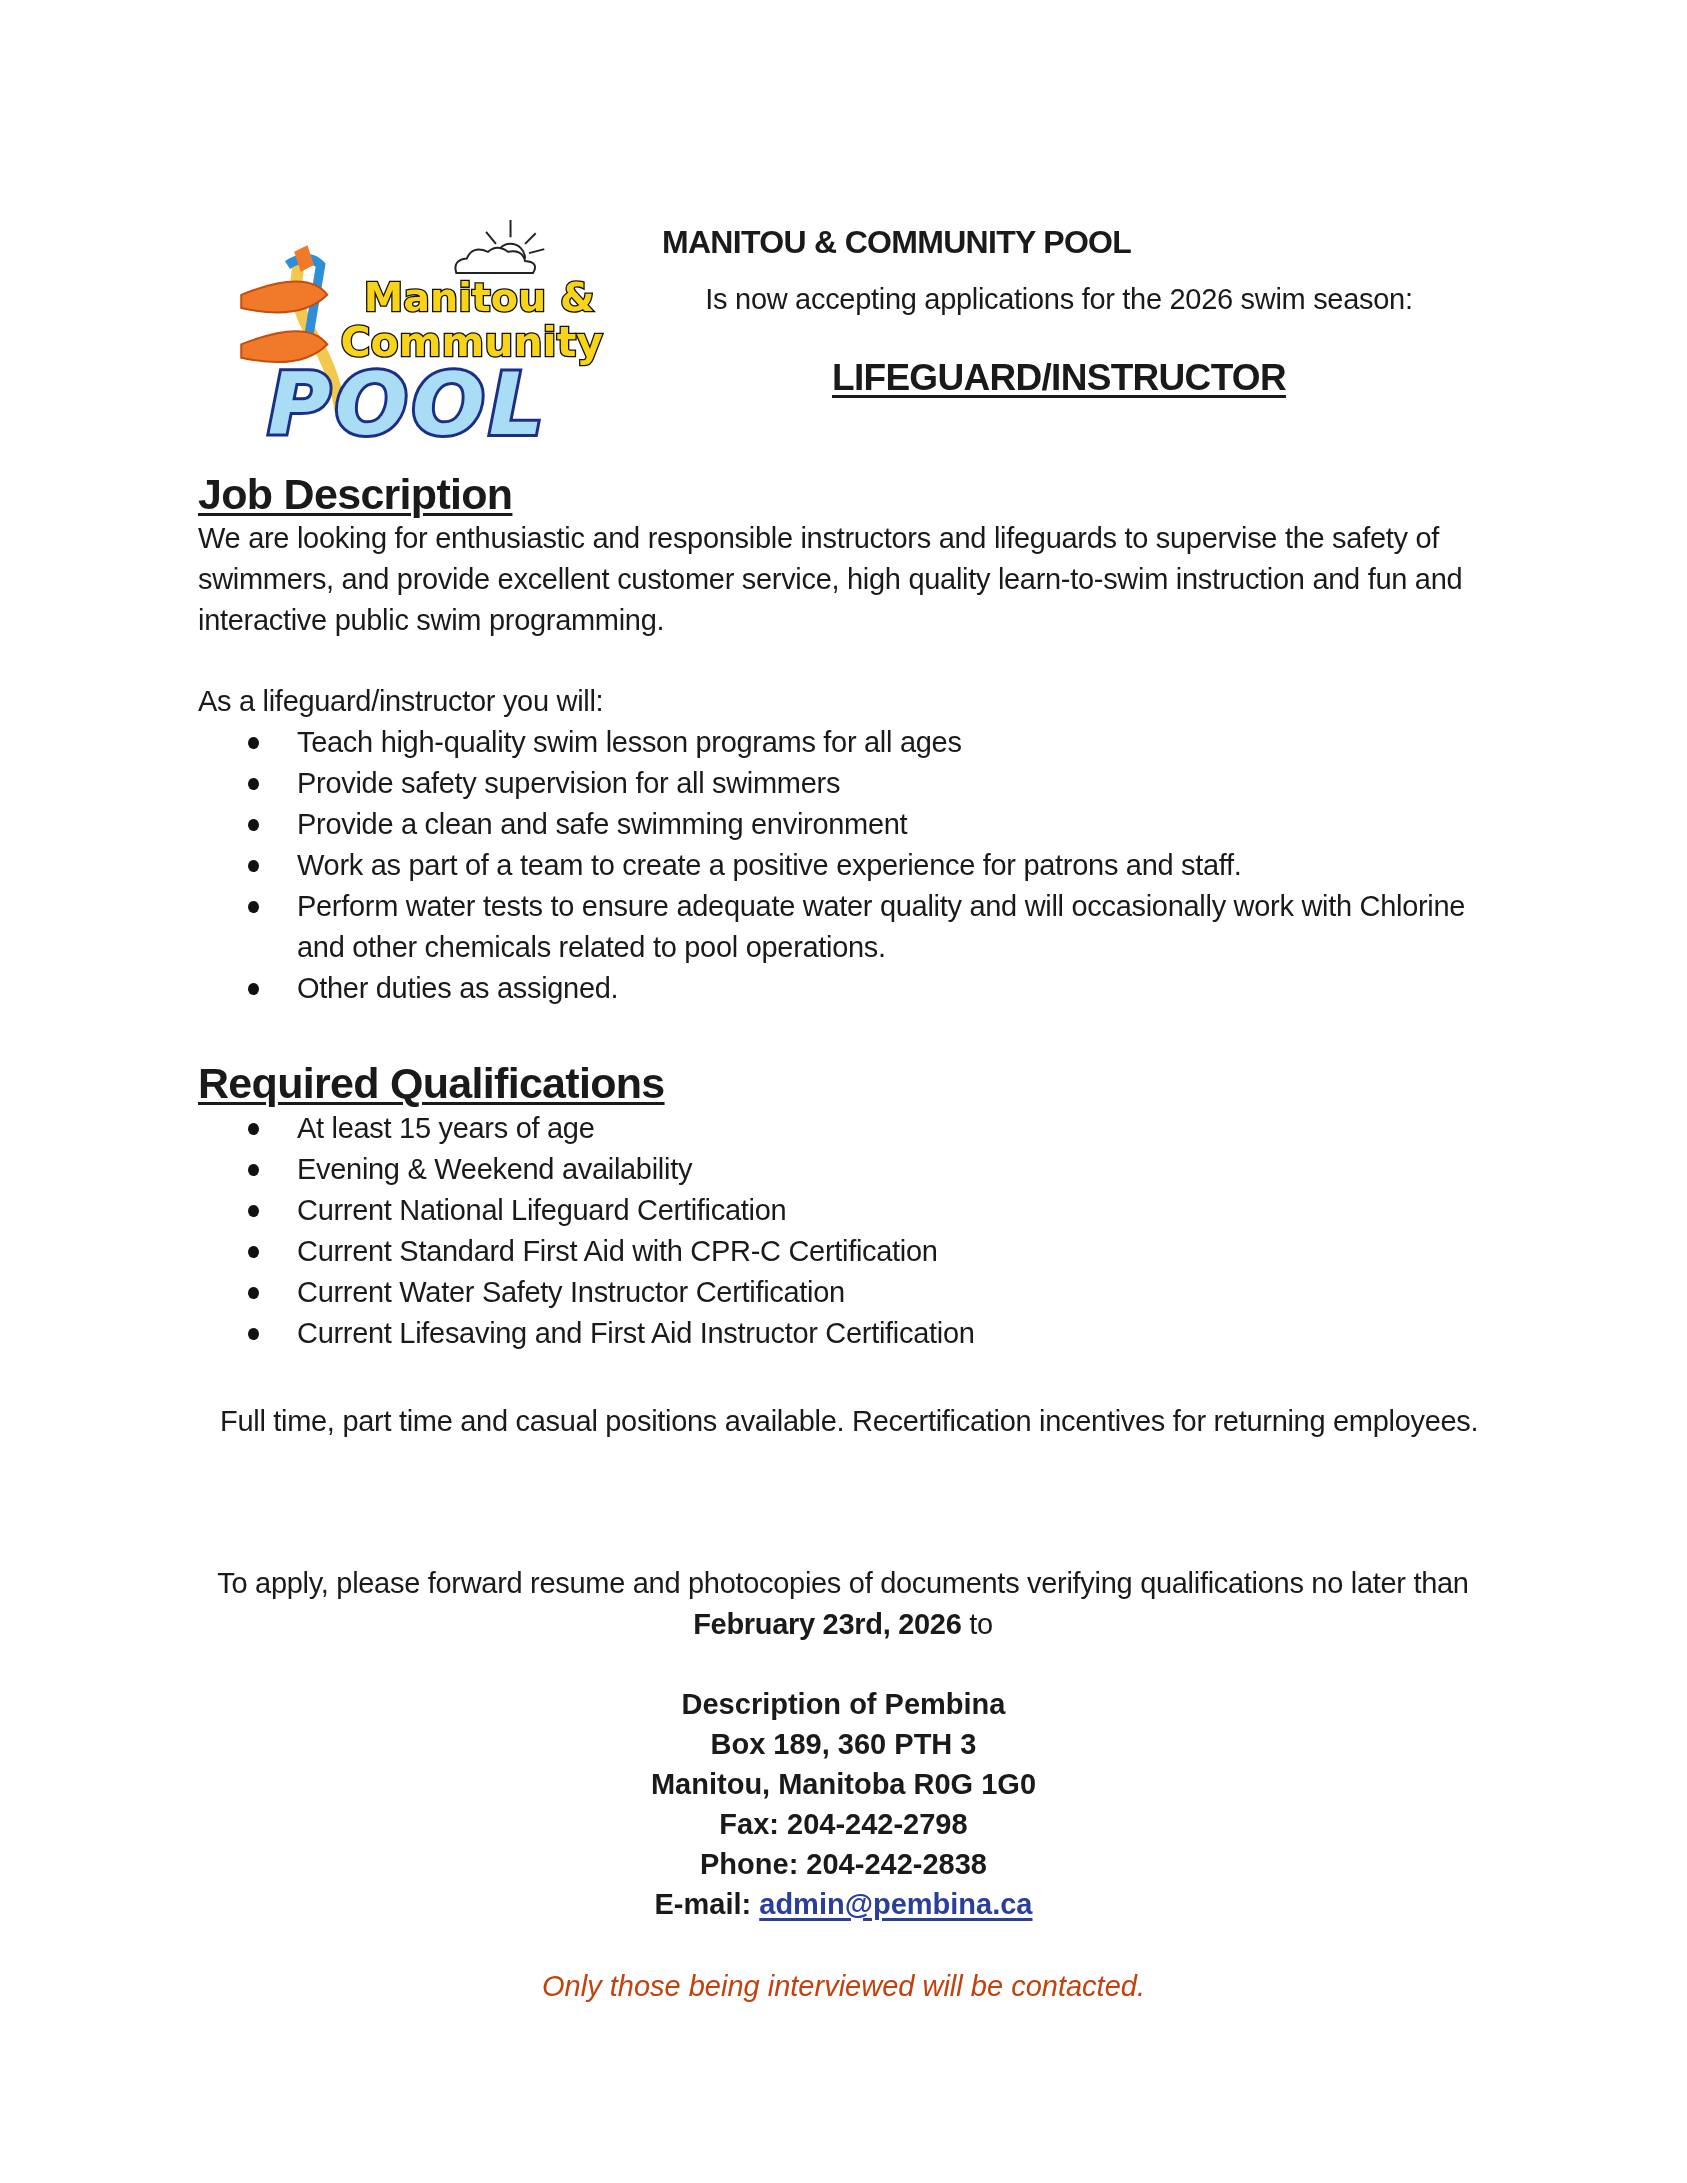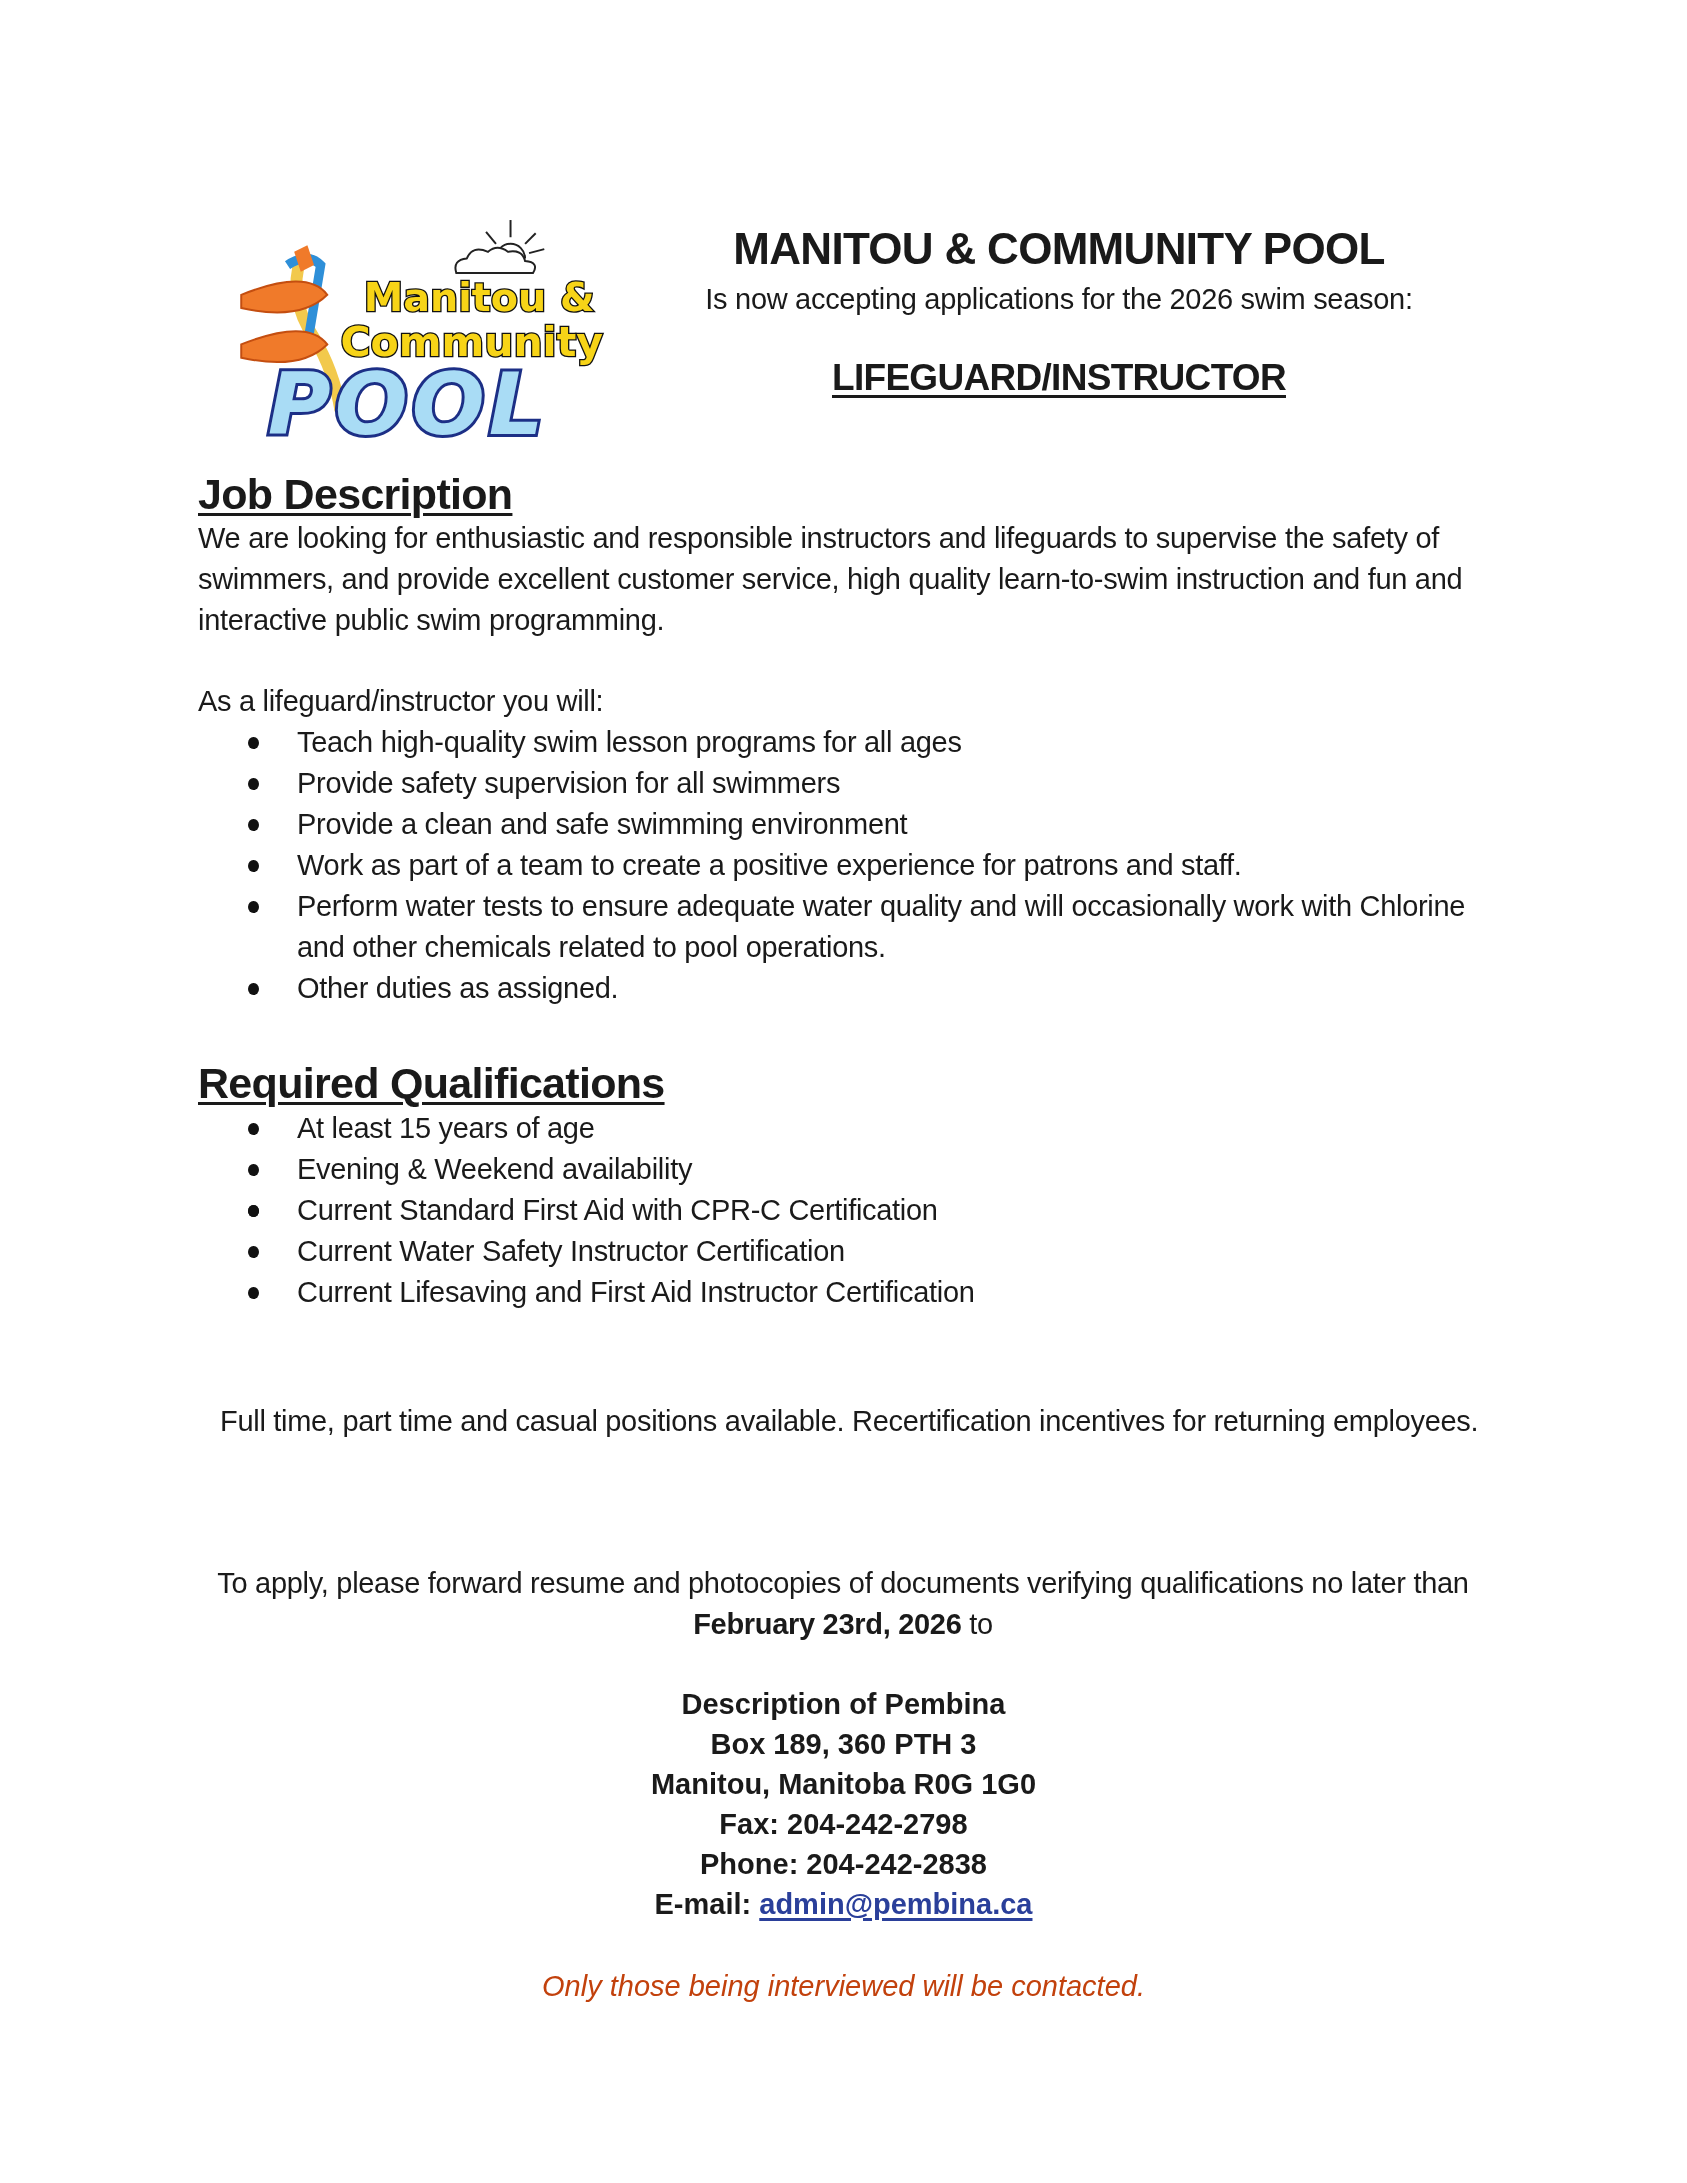--- a/index.html
+++ b/index.html
@@ -8,22 +8,22 @@
       font-family: "Liberation Sans", "DejaVu Sans", sans-serif;
       color: #111111;
     }
     .abs { position: absolute; }
 
     
     #logo { left: 228px; top: 212px; width: 397px; height: 245px; }
 
     
     #title {
-      left: 662px; width: 794px; top: 224px; text-align: center;
-      font-size: 44px; font-weight: bold; letter-spacing: -0.7px; color: #1a1a1a;
+      left: 662px; width: 794px; top: 224px; text-align: left;
+      font-size: 32px; font-weight: bold; letter-spacing: -0.7px; color: #1a1a1a;
     }
     #subtitle {
       left: 662px; width: 794px; top: 283px; text-align: center;
       font-size: 29px; color: #1a1a1a; letter-spacing: -0.3px;
     }
     #position {
       left: 662px; width: 794px; top: 357px; text-align: center;
       font-size: 37px; font-weight: bold; color: #1a1a1a; letter-spacing: -0.7px;
     }
     #position span { text-decoration: underline; text-decoration-thickness: 3.3px; text-underline-offset: 5.3px; }
@@ -113,21 +113,21 @@
   <li><span class="dot"></span><span>Provide a clean and safe swimming environment</span></li>
   <li><span class="dot"></span><span>Work as part of a team to create a positive experience for patrons and staff.</span></li>
   <li><span class="dot"></span><span>Perform water tests to ensure adequate water quality and will occasionally work with Chlorine and other chemicals related to pool operations.</span></li>
   <li><span class="dot"></span><span>Other duties as assigned.</span></li>
 </ul>
 
 <div id="qual-heading" class="abs section-heading">Required Qualifications</div>
 <ul id="quals" class="abs bullets body-text">
   <li><span class="dot"></span><span>At least 15 years of age</span></li>
   <li><span class="dot"></span><span>Evening &amp; Weekend availability</span></li>
-  <li><span class="dot"></span></li>
+  <li><span class="dot"></span><span>Current National Lifeguard Certification</span></li>
   <li><span class="dot"></span><span>Current Standard First Aid with CPR-C Certification</span></li>
   <li><span class="dot"></span><span>Current Water Safety Instructor Certification</span></li>
   <li><span class="dot"></span><span>Current Lifesaving and First Aid Instructor Certification</span></li>
 </ul>
 
 <div id="positions-note" class="abs body-text">Full time, part time and casual positions available. Recertification incentives for returning employees.</div>
 
 <div id="apply" class="abs body-text">
   <span>To apply, please forward resume and photocopies of documents verifying qualifications no later than </span><b>February 23rd, 2026</b><span> to</span>
 </div>

